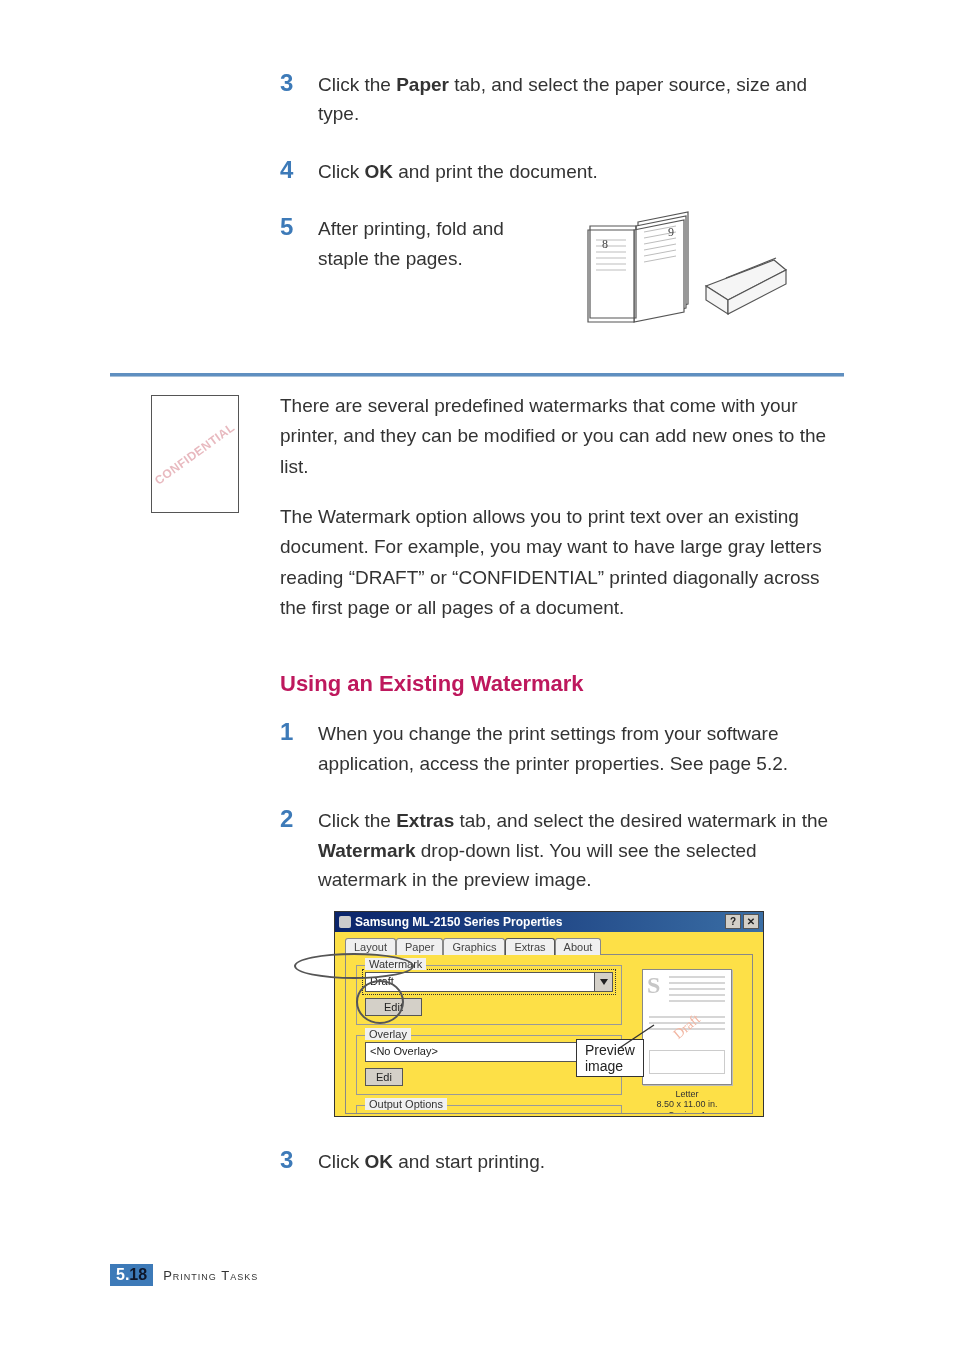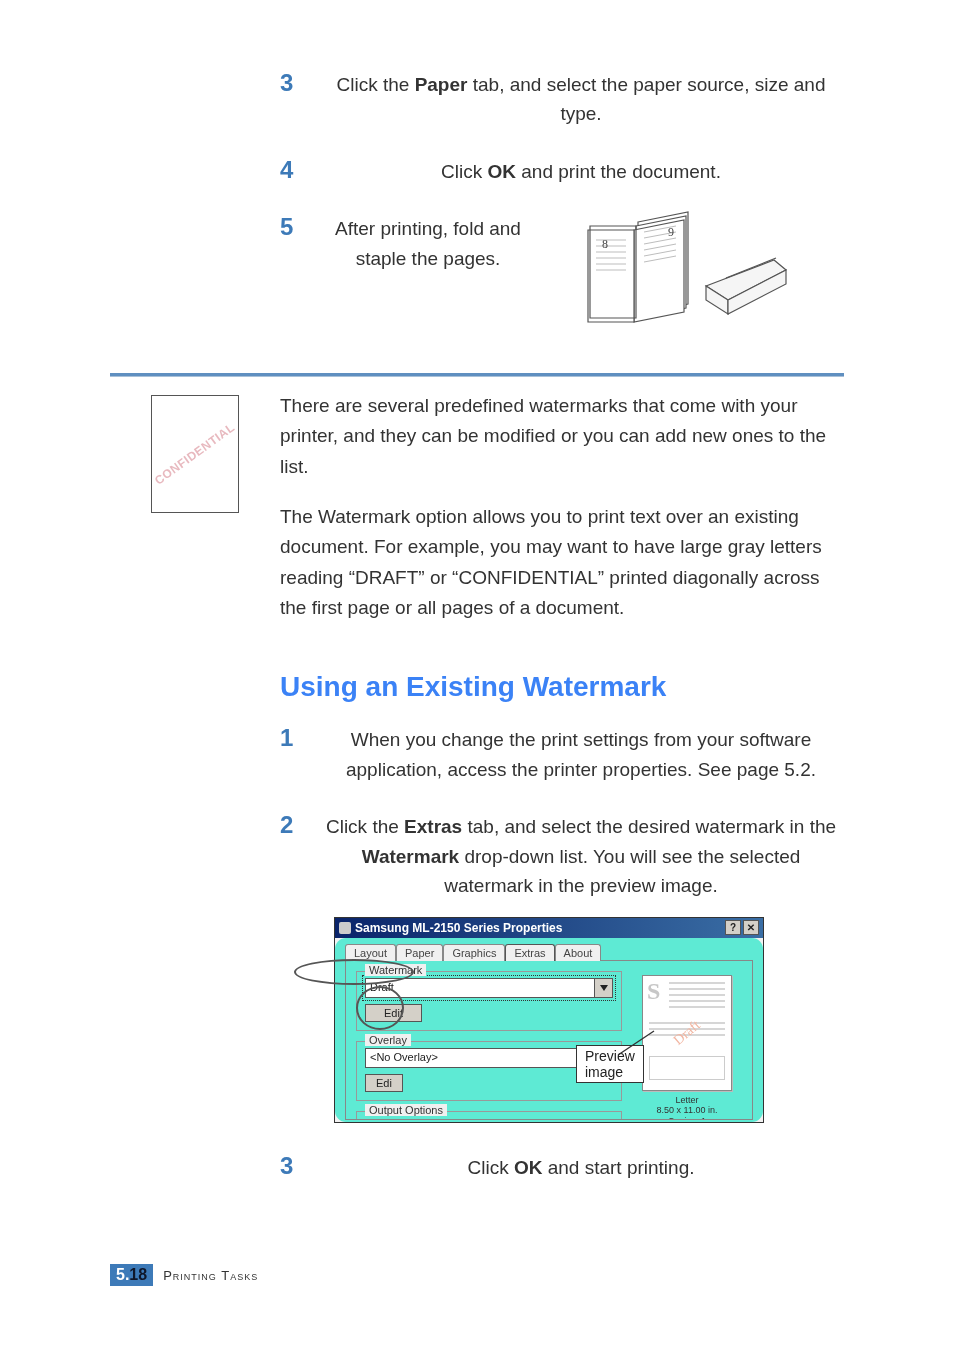--- a/index.html
+++ b/index.html
@@ -1,40 +1,40 @@
 <!DOCTYPE html>
 <html><head>
 <meta charset="utf-8">
 <style>
   * { box-sizing: border-box; margin: 0; padding: 0; }
   html, body { width: 954px; height: 1346px; background: #ffffff; font-family: Verdana, Geneva, sans-serif; color: #222; }
   .page { position: relative; width: 954px; height: 1346px; padding: 70px 110px 60px 110px; }
   .step-row { display: flex; align-items: flex-start; margin-bottom: 28px; }
   .step-num { color: #3d7ab8; font-weight: bold; font-size: 24px; width: 38px; flex: 0 0 38px; text-align: left; line-height: 1.1; margin-left: 170px; }
-  .step-text { font-size: 19px; line-height: 1.55; color: #333; flex: 1; text-align: center; }
+  .step-text { font-size: 19px; line-height: 1.55; color: #333; flex: 1; }
   .step-text b { font-weight: bold; }
   .fold-row { display: flex; align-items: flex-start; }
   .fold-text { width: 220px; }
   .fold-img { margin-left: 40px; margin-top: -10px; }
   .sep { margin: 30px 0 14px 0; height: 4px; background: #5f8fc0; border-bottom: 1px solid #a8c0d8; }
   h1.sec-title { font-size: 30px; font-weight: bold; color: #222; margin: 10px 0 32px 170px; letter-spacing: 0.2px; }
   .intro-block { display: flex; align-items: flex-start; margin-bottom: 22px; }
   .intro-icon { width: 170px; flex: 0 0 170px; display: flex; justify-content: center; padding-top: 4px; }
   .conf-box { width: 88px; height: 118px; border: 1.5px solid #555; background: #fff; position: relative; display: flex; align-items: center; justify-content: center; }
   .conf-text { transform: rotate(-36deg); color: #e8b9bf; font-size: 12px; font-weight: bold; letter-spacing: 0.5px; font-family: Arial, sans-serif; }
   .intro-text { flex: 1; font-size: 19px; line-height: 1.6; color: #333; }
   .intro-text p { margin-bottom: 20px; }
-  h2.sub-title { font-size: 28px; font-weight: bold; color: #3b82f6; margin: 28px 0 22px 170px; }
+  h2.sub-title { font-size: 22px; font-weight: bold; color: #be185d; margin: 28px 0 22px 170px; }
   .screenshot-wrap { margin-left: 208px; margin-top: 16px; margin-bottom: 30px; position: relative; width: 430px; padding-left: 16px; }
   .win { width: 430px; border: 1px solid #333; background: #f2f2f2; font-family: "MS Sans Serif", Tahoma, sans-serif; font-size: 11px; }
   .win-titlebar { height: 20px; background: linear-gradient(90deg, #0a246a 0%, #3a6ea5 100%); color: #fff; display: flex; align-items: center; padding: 0 4px; font-weight: bold; font-size: 12px; }
   .win-titlebar .t-left { display: flex; align-items: center; gap: 4px; flex: 1; }
   .win-titlebar .t-icon { width: 12px; height: 12px; background: #ccc; border-radius: 2px; }
   .win-titlebar .tb-btn { width: 16px; height: 15px; background: #d4d0c8; border: 1px solid #555; margin-left: 2px; display:flex; align-items:center; justify-content:center; color:#222; font-size:10px; }
-  .win-body { padding: 6px 10px 2px 10px; background: #5eead4; border-radius: 11px; }
+  .win-body { padding: 6px 10px 2px 10px; background: #fde047; }
   .tabs-row { display: flex; gap: 0; margin-bottom: -1px; font-size: 11px; }
   .tab { padding: 2px 8px; background: #f0f0f0; border: 1px solid #888; border-bottom: none; border-top-left-radius: 3px; border-top-right-radius: 3px; position: relative; z-index: 0; color: #444; }
   .tab.sel { border-color: #555; }
   .tabs-panel { border: 1px solid #888; border-top: 1px solid #888; padding: 10px 10px 4px 10px; display: flex; gap: 10px; height: 160px; overflow: hidden; }
   .tp-left { flex: 1; }
   .group-box { border: 1px solid #999; padding: 6px 8px 8px 8px; margin-bottom: 10px; position: relative; }
   .group-box .gb-title { position: absolute; top: -8px; left: 8px; background: #f0f0f0; padding: 0 4px; font-size: 11px; color: #333; }
   .combo { display: flex; align-items: center; }
   .combo-input { flex: 1; height: 20px; background: #fff; border: 1px solid #555; padding: 2px 4px; font-size: 11px; }
   .combo-btn { width: 18px; height: 20px; background: #d4d0c8; border: 1px solid #555; border-left: none; display:flex; align-items:center; justify-content:center; }

